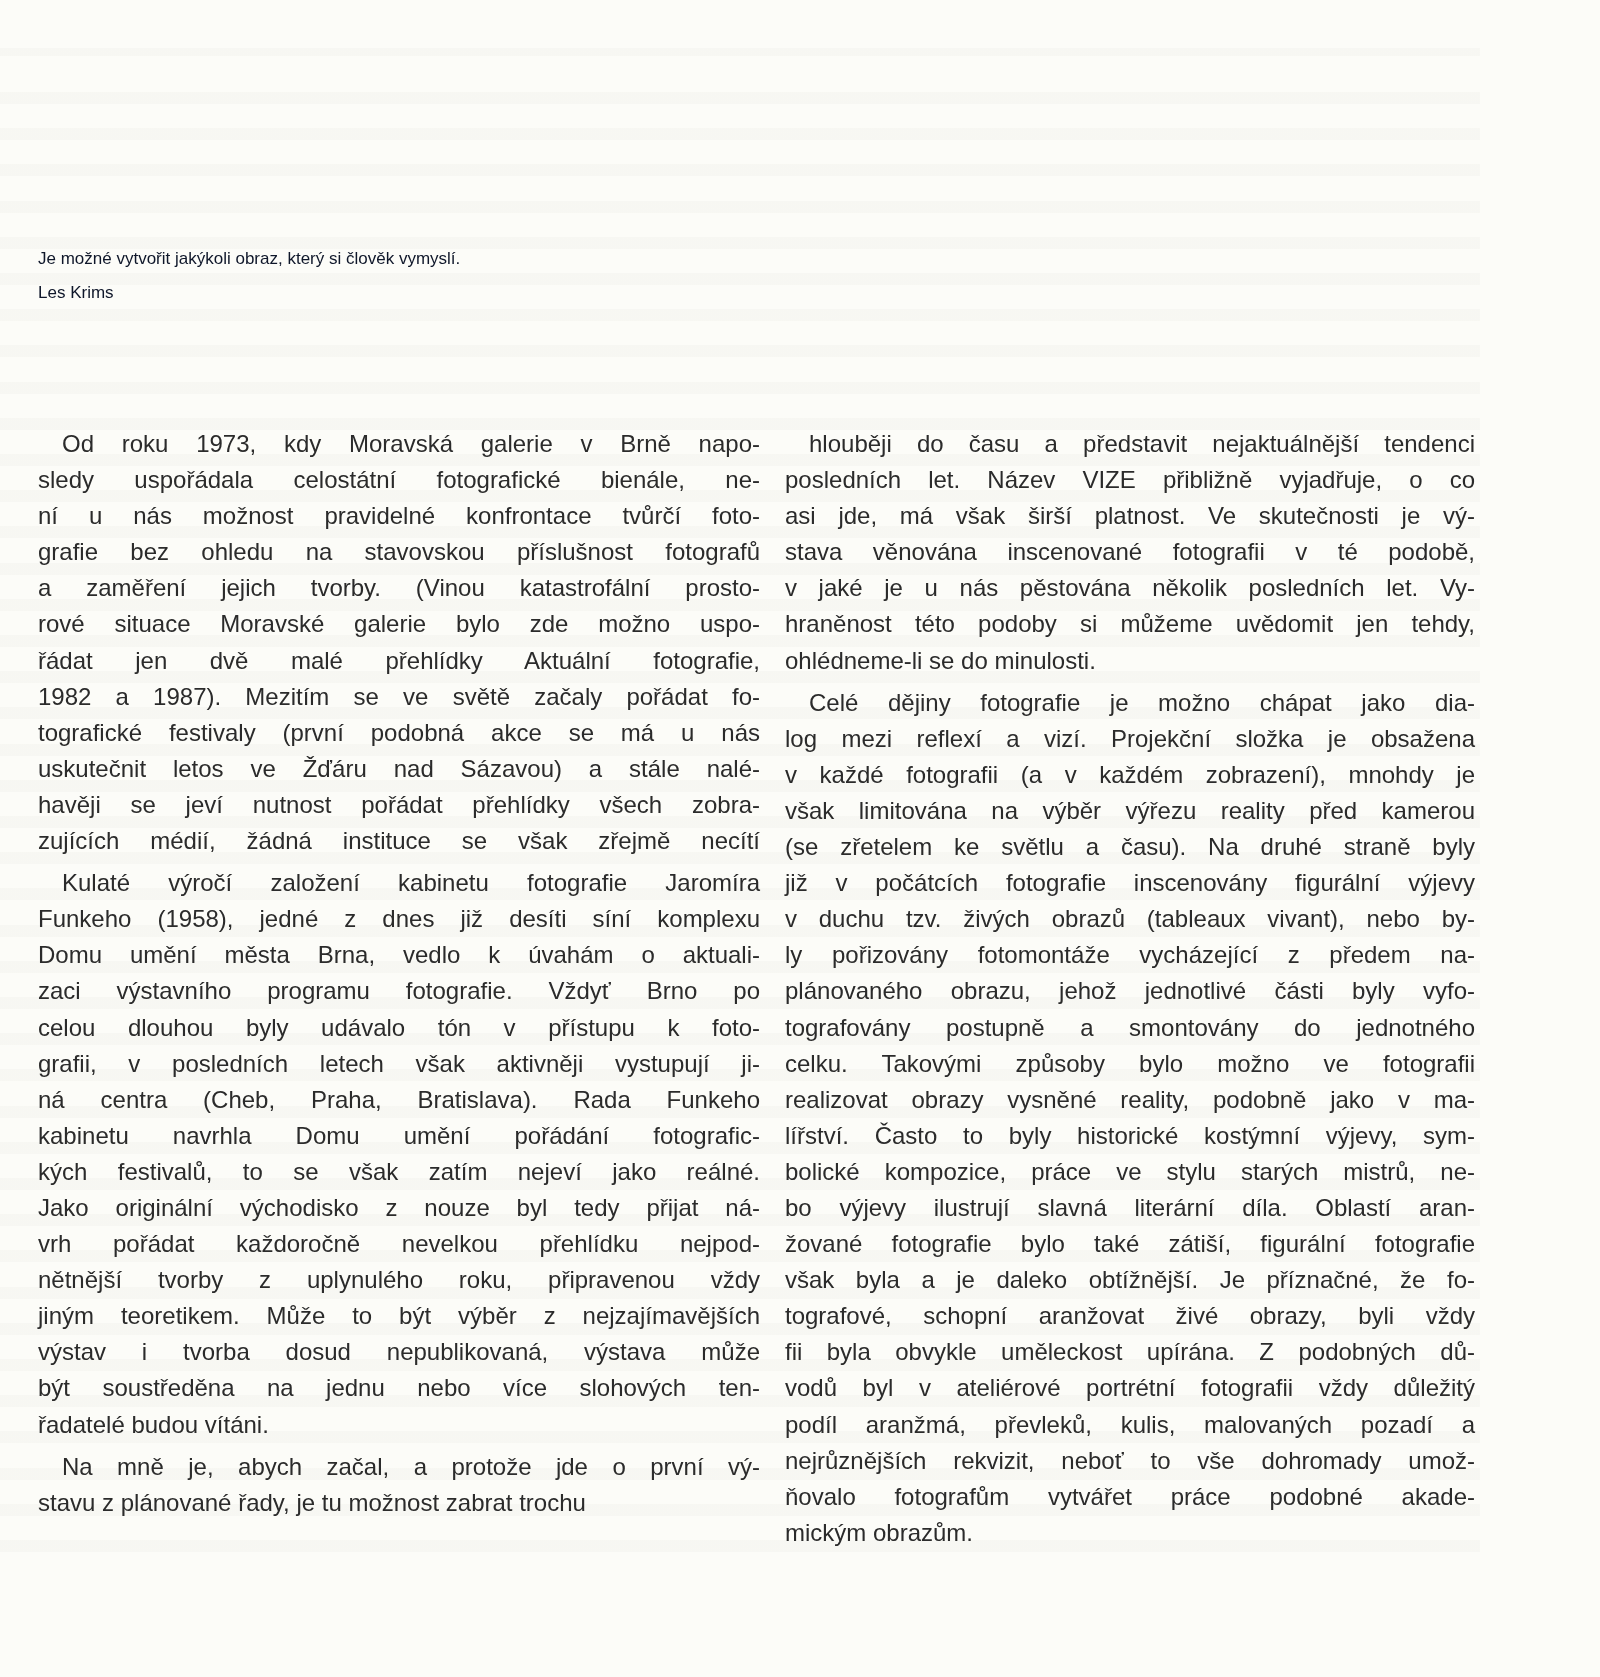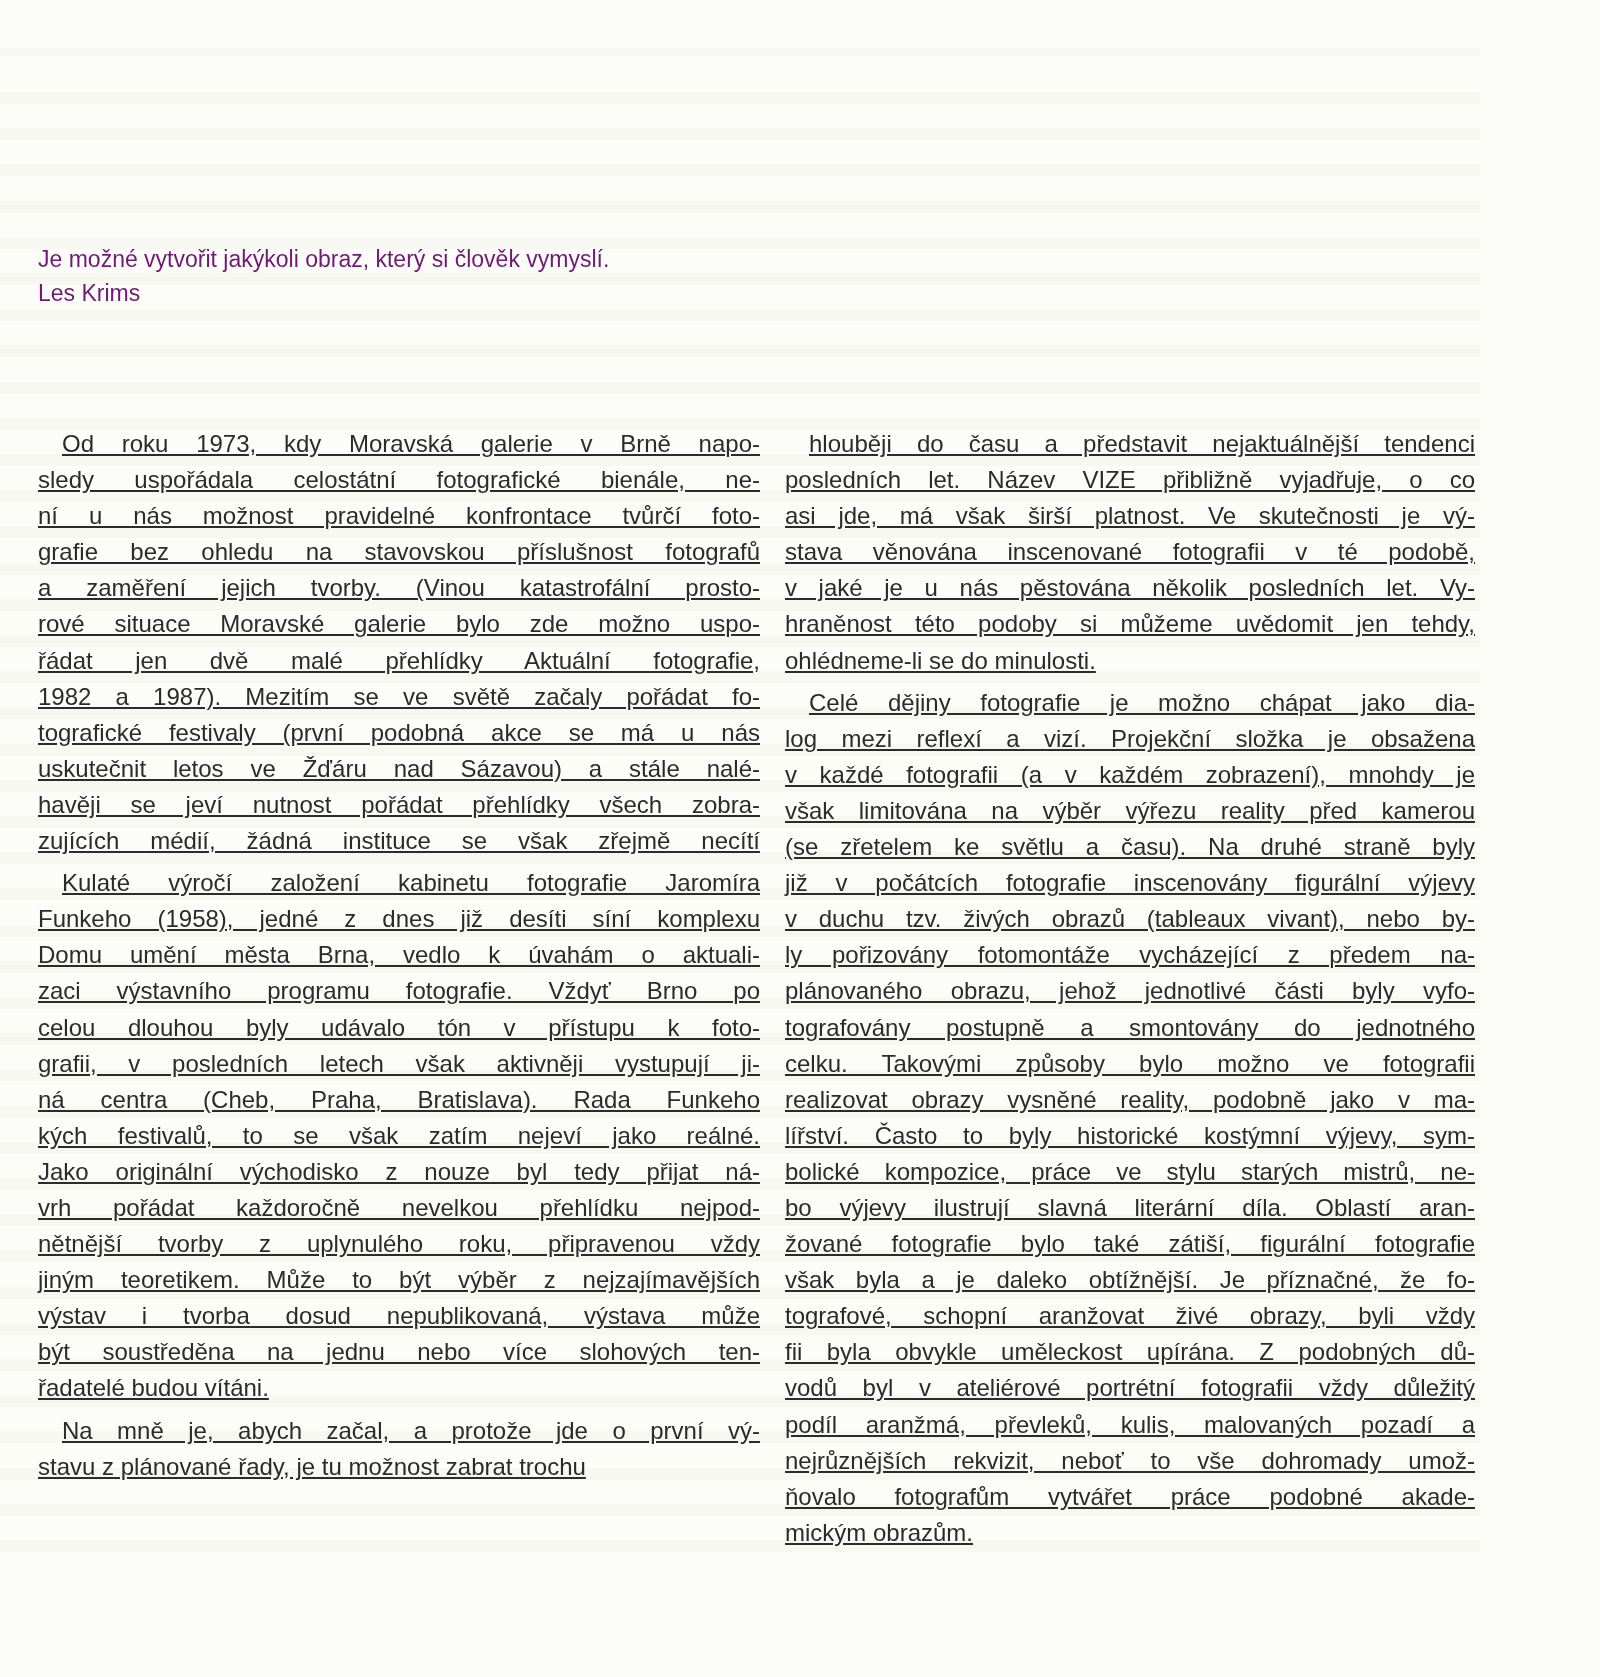--- a/index.html
+++ b/index.html
@@ -31,36 +31,35 @@
     }
     .bleed-mask-a { position:absolute; left:0; top:0; width:1600px; height:48px; background:#fcfcf8; }
     .bleed-mask-b { position:absolute; left:1480px; top:0; width:120px; height:1677px; background:#fcfcf8; }
     .bleed-mask-c { position:absolute; left:0; top:1560px; width:1600px; height:117px; background:#fcfcf8; }
 
     .epigraph {
       position: absolute;
       left: 38px;
       top: 242px;
       width: 665px;
-      font-size: 23px;
+      font-size: 17px;
       line-height: 34px;
-      color: #701a75;
+      color: #0f172a;
     }
     .epigraph .quote { display: block; white-space: nowrap; }
     .epigraph .author { display: block; text-align: left; }
 
     .column {
       position: absolute;
       top: 426px;
       font-size: 24px;
       line-height: 36.1px;
       color: #2b2b2b;
       text-align: justify;
       hyphens: manual;
-      text-decoration: underline;
     }
     .col-left { left: 38px; width: 722px; }
     .col-right { left: 785px; width: 690px; }
 
     .line {
       display: block;
       white-space: nowrap;
       text-align: justify;
       text-align-last: justify;
       height: 36.1px;
@@ -100,20 +99,21 @@
     </div>
     <span class="para-gap"></span>
     <div>
       <span class="line indent">Kulaté výročí založení kabinetu fotografie Jaromíra</span>
       <span class="line">Funkeho (1958), jedné z dnes již desíti síní komplexu</span>
       <span class="line">Domu umění města Brna, vedlo k úvahám o aktuali-</span>
       <span class="line">zaci výstavního programu fotografie. Vždyť Brno po</span>
       <span class="line">celou dlouhou byly udávalo tón v přístupu k foto-</span>
       <span class="line">grafii, v posledních letech však aktivněji vystupují ji-</span>
       <span class="line">ná centra (Cheb, Praha, Bratislava). Rada Funkeho</span>
+      <span class="line">kabinetu navrhla Domu umění pořádání fotografic-</span>
       <span class="line">kých festivalů, to se však zatím nejeví jako reálné.</span>
       <span class="line">Jako originální východisko z nouze byl tedy přijat ná-</span>
       <span class="line">vrh pořádat každoročně nevelkou přehlídku nejpod-</span>
       <span class="line">nětnější tvorby z uplynulého roku, připravenou vždy</span>
       <span class="line">jiným teoretikem. Může to být výběr z nejzajímavějších</span>
       <span class="line">výstav i tvorba dosud nepublikovaná, výstava může</span>
       <span class="line">být soustředěna na jednu nebo více slohových ten-</span>
       <span class="line last">řadatelé budou vítáni.</span>
     </div>
     <span class="para-gap"></span>

